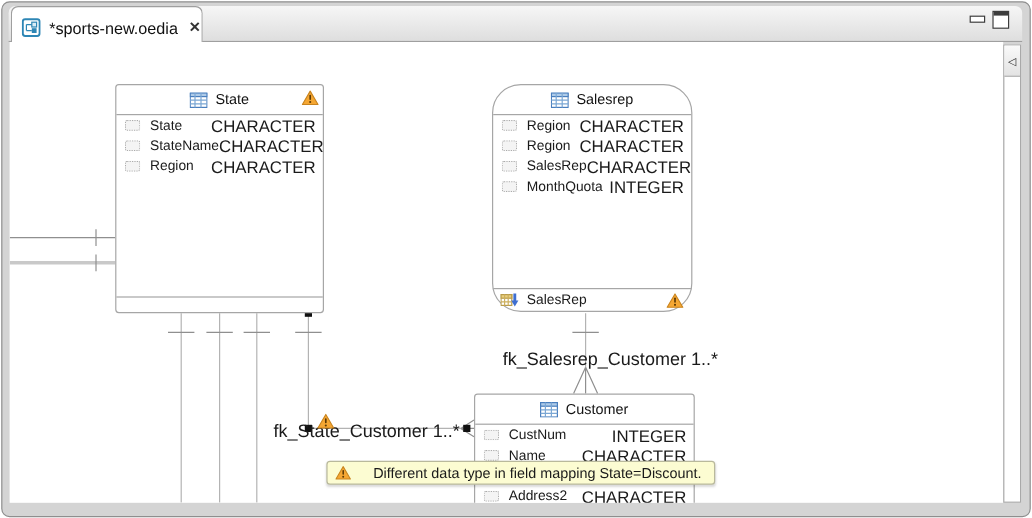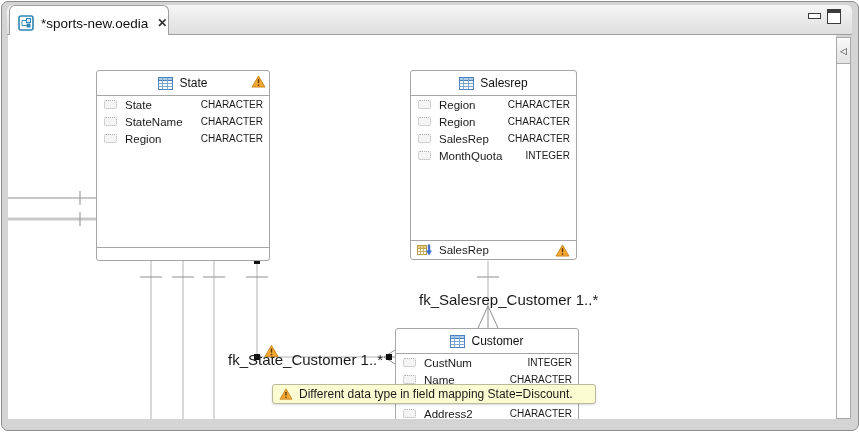--- a/index.html
+++ b/index.html
@@ -33,32 +33,32 @@
           box-sizing:border-box;display:flex;flex-direction:column;}
   .ent-header{position:relative;height:24px;border-bottom:1px solid #a6a6a6;display:flex;
               align-items:center;justify-content:center;gap:6px;flex:none;}
   .ent-title{font-size:12px;color:#111;}
   .ent-warn{position:absolute;right:3px;top:4px;}
   .rows{flex:none;}
   .row{height:17px;display:flex;align-items:center;padding:0 6px 0 7px;box-sizing:border-box;}
   .ficon{width:13px;height:9px;background:#f4f4f4;border:1px dotted #ababab;border-radius:2px;
          box-sizing:border-box;margin-right:8px;flex:none;}
   .fname{font-size:11.5px;color:#1a1a1a;white-space:nowrap;}
-  .ftype{font-size:10px;color:#1a1a1a;margin-left:auto;white-space:nowrap;}
+  .ftype{font-size:14px;color:#1a1a1a;margin-left:auto;white-space:nowrap;}
   .ent-spacer{flex:1;}
   .ent-footer{flex:none;border-top:1px solid #a6a6a6;display:flex;align-items:center;
               padding:0 6px;box-sizing:border-box;gap:6px;}
   .footer-label{font-size:11.5px;color:#1a1a1a;}
   .footer-warn{margin-left:auto;display:flex;}
   
   .fk-label{position:absolute;font-size:15px;color:#1a1a1a;white-space:nowrap;}
   .float-warn{position:absolute;}
   .tooltip{position:absolute;left:264px;top:349px;width:324px;height:20px;background:#fcfcd2;
            border:1px solid #b9b99c;border-radius:3px;display:flex;align-items:center;
-           padding:0 6px;box-sizing:border-box;gap:6px;z-index:20;
+           padding:0 6px;box-sizing:border-box;gap:18px;z-index:20;
            box-shadow:0 1px 2px rgba(0,0,0,0.15);}
   .tooltip-text{font-size:12px;color:#1a1a1a;white-space:nowrap;}
   svg{display:block;}
 </style>
 </head>
 <body>
 
 <div class="stage">
   <div class="frame"></div>
 
@@ -135,21 +135,21 @@
         <div class="row">
           <span class="ficon"></span>
           <span class="fname">Region</span>
           <span class="ftype">CHARACTER</span>
         </div>
       </div>
       <div class="ent-spacer"></div>
       <div class="ent-footer" style="height:13px;"></div>
     </div>
 
-    <div class="entity" style="left:402px;top:35px;width:167px;height:190px;">
+    <div class="entity" style="left:402px;top:35px;width:167px;height:190px;border-radius:24px;">
       <div class="ent-header">
         <span>
           <svg width="15" height="13" viewBox="0 0 15 13">
             <rect x="0.5" y="0.5" width="14" height="12" fill="#fff" stroke="#4a7fbe"></rect>
             <rect x="0.5" y="0.5" width="14" height="3" fill="#aecbe8" stroke="#4a7fbe"></rect>
             <path d="M4.5 .5V12.5 M9.5 .5V12.5 M.5 6.5H14.5 M.5 9.5H14.5" stroke="#7ba7d4" fill="none"></path>
           </svg>
         </span>
         <span class="ent-title">Salesrep</span>
       </div>

